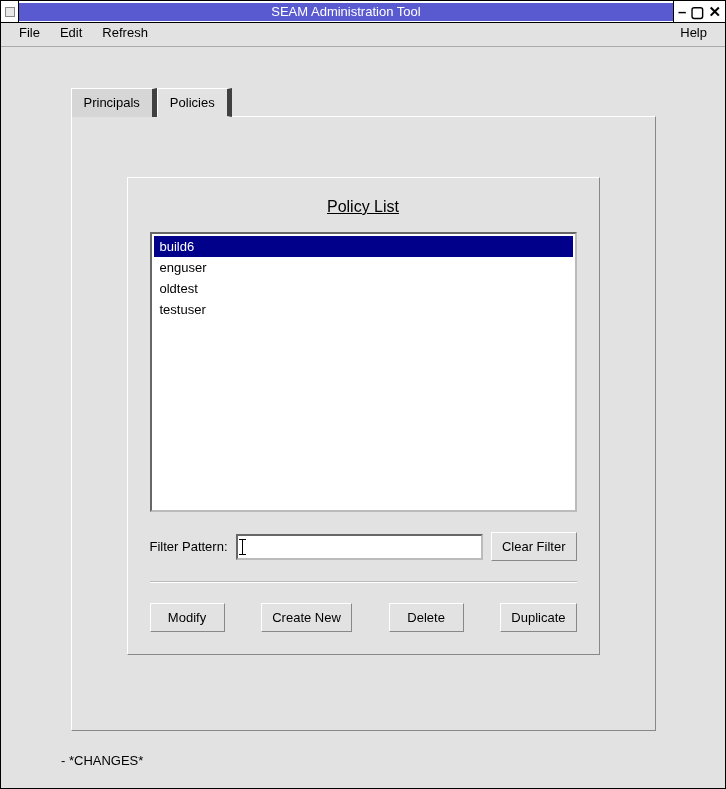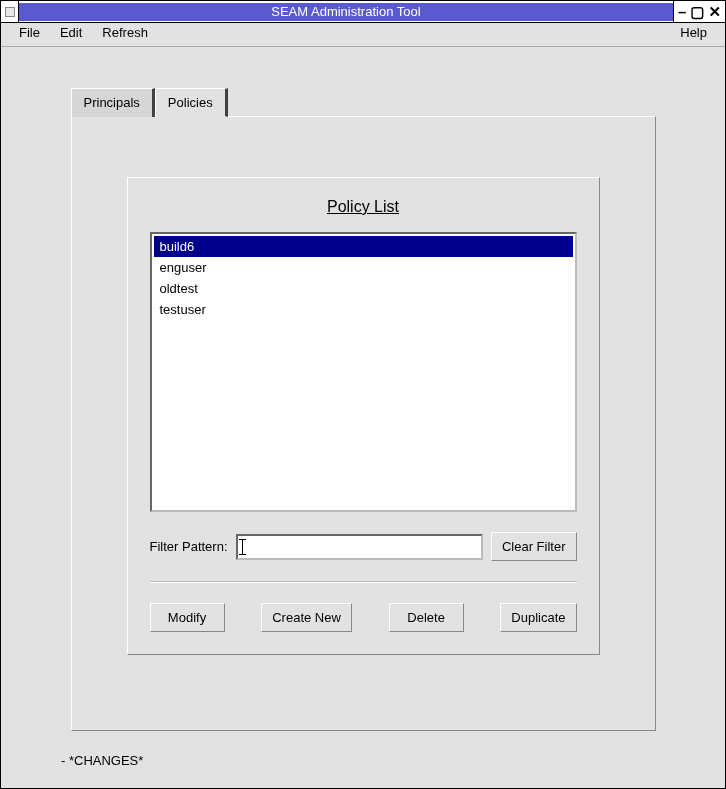--- a/index.html
+++ b/index.html
@@ -86,21 +86,21 @@
   .tabrow {
     display: flex;
     position: relative;
     z-index: 2;
   }
   .tab {
     padding: 6px 12px;
     font-size: 13px;
     border-top: 1px solid #fff;
     border-left: 1px solid #fff;
-    border-right: 3px solid #404040;
+    border-right: 5px solid #404040;
     background: #d6d6d6;
     position: relative;
     top: 1px;
   }
   .tab.active {
     background: #e2e2e2;
     border-bottom: 1px solid #e2e2e2;
   }
   .tabpanel {
     border-top: 1px solid #fff;

